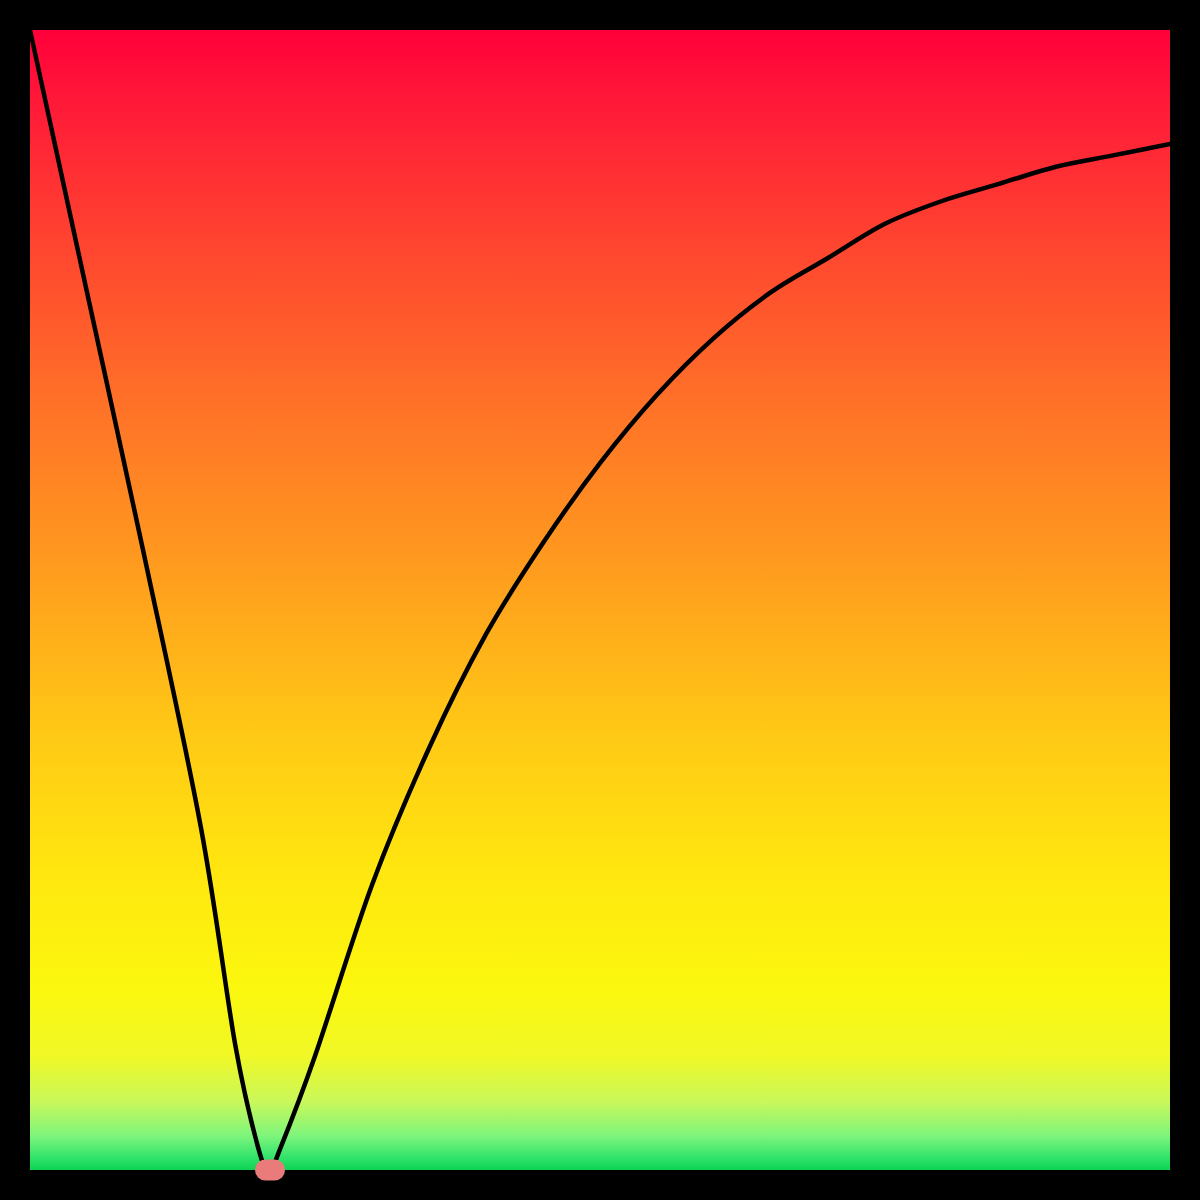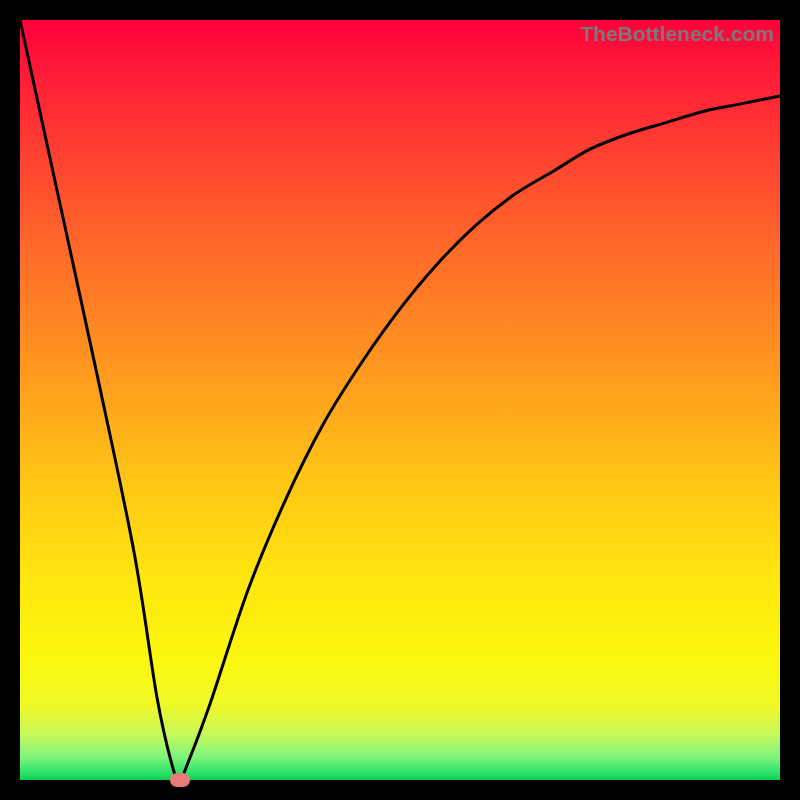--- a/index.html
+++ b/index.html
@@ -39,19 +39,18 @@
     border-radius: 7px;
     background: #e97b7b;
     transform: translate(-50%, -50%);
   }
 </style>
 </head>
 <body>
 
 <div class="wrap">
   <div class="plot">
-    <div class="attrib">TheBottleneck.com</div>
     <svg class="curve" viewBox="0 0 760 760" preserveAspectRatio="none">
       <path id="curvePath" fill="none" stroke="#000000" stroke-width="3" stroke-linejoin="round" stroke-linecap="round" d="M 0 0 C 6.333333333333333 29.133333333333326, 25.333333333333336 116.5333333333333, 38 174.79999999999995 C 50.666666666666664 233.0666666666666, 63.333333333333336 290.0666666666666, 76 349.59999999999997 C 88.66666666666667 409.1333333333333, 103.86666666666667 477.5333333333333, 114 532 C 124.13333333333333 586.4666666666667, 130.46666666666664 640.9333333333333, 136.79999999999998 676.4 C 143.13333333333333 711.8666666666667, 148.2 730.8666666666666, 152 744.8 C 155.8 758.7333333333333, 157.06666666666666 760, 159.6 760 C 162.13333333333333 760, 162.13333333333333 757.4666666666666, 167.2 744.8 C 172.26666666666665 732.1333333333333, 179.86666666666667 713.1333333333333, 190 684 C 200.13333333333333 654.8666666666667, 215.33333333333334 604.2, 228 570 C 240.66666666666666 535.8, 253.33333333333334 506.6666666666667, 266 478.8 C 278.6666666666667 450.93333333333334, 291.3333333333333 425.6, 304 402.8 C 316.6666666666667 380, 329.3333333333333 360.99999999999994, 342 341.99999999999994 C 354.6666666666667 322.99999999999994, 367.3333333333333 305.26666666666665, 380 288.8 C 392.6666666666667 272.33333333333337, 405.33333333333337 257.13333333333327, 418.00000000000006 243.19999999999993 C 430.66666666666674 229.2666666666666, 443.33333333333337 216.60000000000005, 456 205.20000000000005 C 468.66666666666663 193.80000000000004, 481.3333333333333 183.66666666666663, 494 174.79999999999995 C 506.6666666666667 165.93333333333328, 519.3333333333334 159.6, 532 152 C 544.6666666666666 144.4, 557.3333333333334 135.5333333333334, 570 129.20000000000005 C 582.6666666666666 122.86666666666672, 595.3333333333334 118.43333333333334, 608 114 C 620.6666666666666 109.56666666666666, 633.3333333333334 106.40000000000002, 646 102.60000000000002 C 658.6666666666666 98.80000000000003, 671.3333333333334 94.36666666666672, 684 91.20000000000005 C 696.6666666666666 88.03333333333337, 709.3333333333334 86.13333333333337, 722 83.60000000000002 C 734.6666666666666 81.06666666666668, 753.6666666666666 77.26666666666667, 760 76"></path>
     </svg>
     <div class="marker" id="marker" style="left: 159.6px; top: 760px; background: rgb(233, 123, 123);"></div>
   </div>
 </div>
 
 </body></html>

